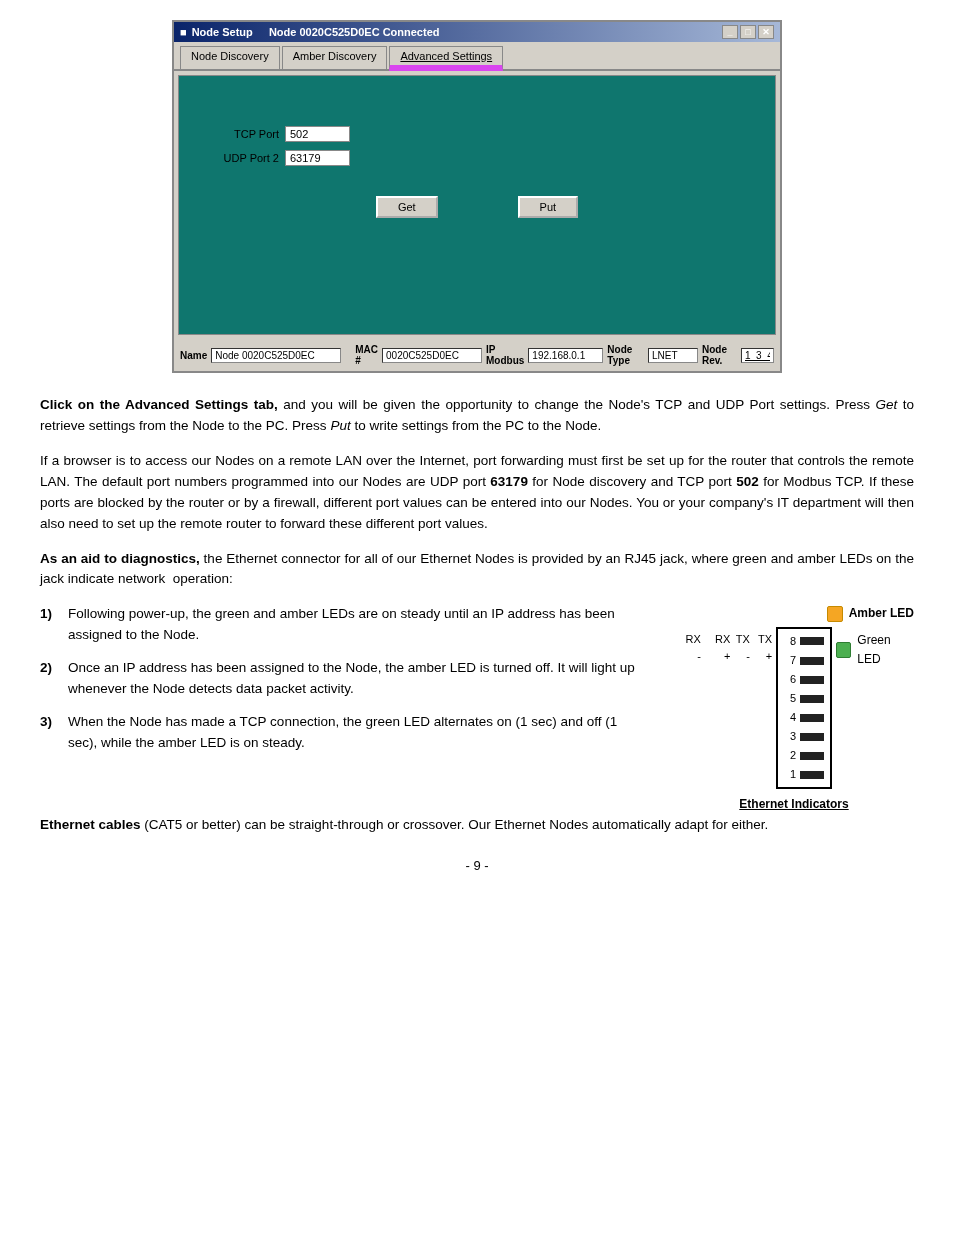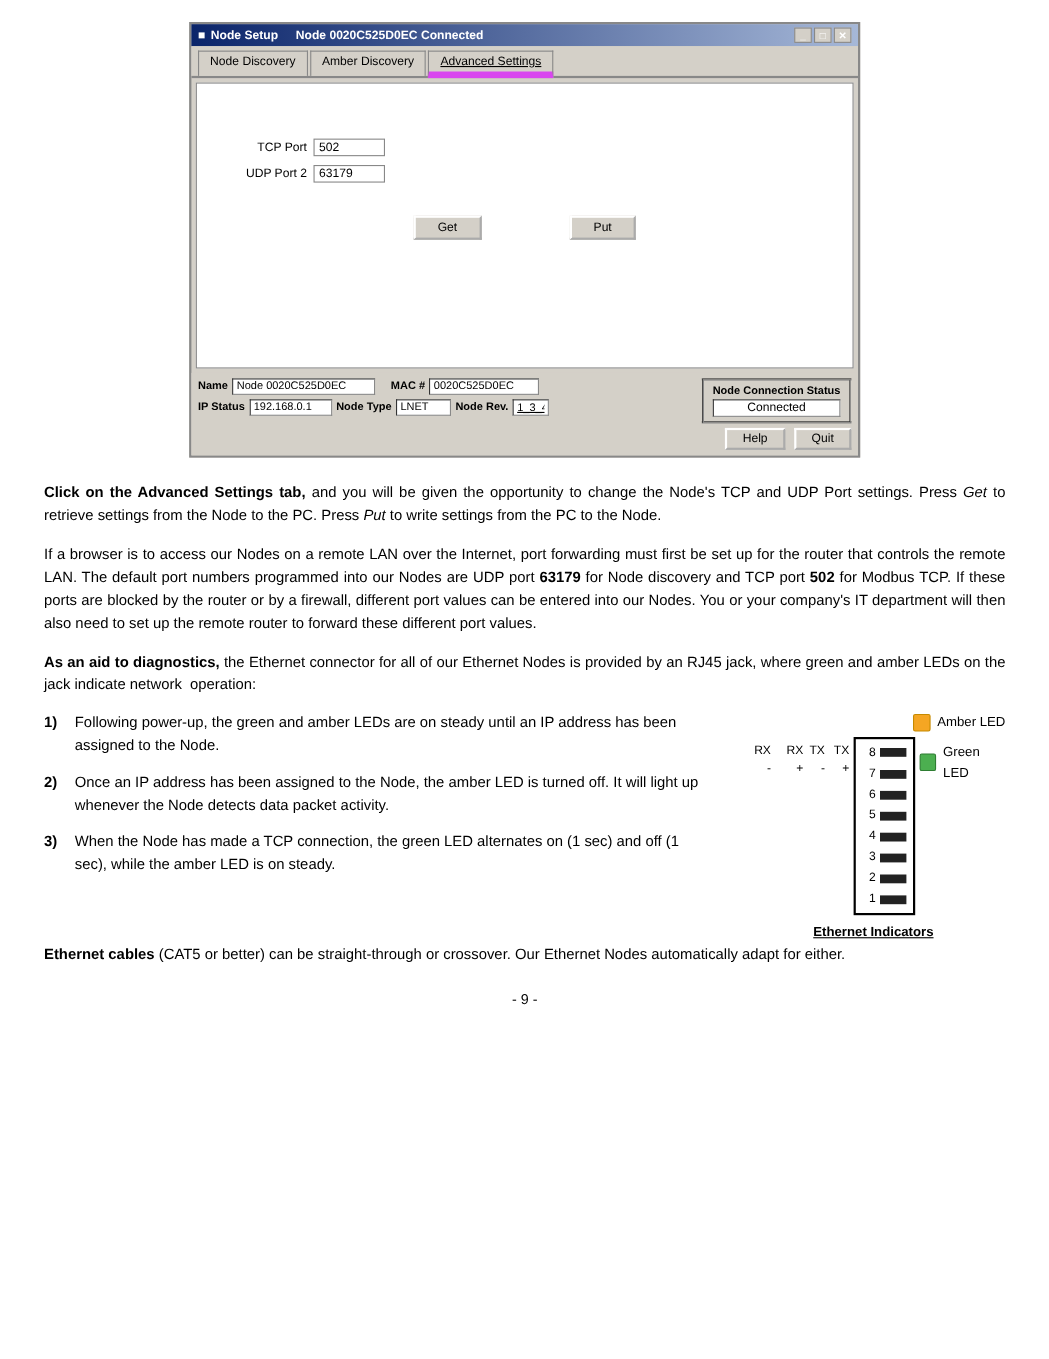--- a/index.html
+++ b/index.html
@@ -72,21 +72,21 @@
     .tab.active {
       background: #d4d0c8;
       border-bottom: 6px solid #d946ef;
       margin-bottom: -2px;
       z-index: 1;
     }
     .tab.underline {
       text-decoration: underline;
     }
     .window-body {
-      background: #ffffff;
+      background: #0f766e;
       border: 1px solid #888;
       margin: 4px;
       padding: 20px;
       min-height: 260px;
       position: relative;
     }
     .field-row {
       display: flex;
       align-items: center;
       margin-bottom: 8px;
@@ -282,44 +282,34 @@
       <input class="field-input" type="text" value="63179" style="">
     </div>
 
     <div class="btn-row">
       <button class="win-action-btn">Get</button>
       <button class="win-action-btn">Put</button>
     </div>
   </div>
 
   <div class="window-footer">
-    <div style="display:flex; flex-direction:column; gap:4px;">
+    <div style="display:flex; gap:4px;">
       <div style="display:flex; align-items:center; gap:4px;">
         <span class="footer-label">Name</span>
         <input class="footer-input" style="width: 130px;" type="text" value="Node 0020C525D0EC">
         <span class="footer-label" style="margin-left:10px;">MAC #</span>
         <input class="footer-input" style="width: 100px;" type="text" value="0020C525D0EC">
       </div>
       <div style="display:flex; align-items:center; gap:4px;">
-        <span class="footer-label">IP Status</span>
+        <span class="footer-label">IP Modbus</span>
         <input class="footer-input" style="width: 75px;" type="text" value="192.168.0.1">
         <span class="footer-label">Node Type</span>
         <input class="footer-input" style="width: 50px;" type="text" value="LNET">
         <span class="footer-label">Node Rev.</span>
         <input class="footer-input" style="width: 33px; text-decoration: underline;" type="text" value="1_3_4">
-      </div>
-    </div>
-    <div class="footer-right">
-      <div class="node-status-box">
-        <div class="node-status-title">Node Connection Status</div>
-        <div class="node-status-value">Connected</div>
-      </div>
-      <div class="footer-buttons">
-        <button class="footer-btn">Help</button>
-        <button class="footer-btn">Quit</button>
       </div>
     </div>
   </div>
 </div>
 
 <div class="content-body">
 
   <p>
     <strong>Click on the Advanced Settings tab,</strong><span> and you will be given the opportunity to change the Node's TCP and UDP Port settings. Press <em>Get</em> to retrieve settings from the Node to the PC. Press <em>Put</em> to write settings from the PC to the Node.</span>
   </p>
@@ -346,21 +336,21 @@
         <li>
           <span class="num">3)</span>
           <span>When the Node has made a TCP connection, the green LED alternates on (1 sec) and off (1 sec), while the amber LED is on steady.</span>
         </li>
       </ol>
     </div>
 
     <div class="diagram-col">
       <div style="position:relative; display:inline-block;">
         
-        <div style="display:flex; align-items:center; justify-content:flex-end; gap:6px; margin-bottom:4px;">
+        <div style="display:flex; align-items:center; justify-content:flex-end; gap:6px; margin-bottom:4px;font-weight:bold;">
           <div class="eth-led-amber"></div>
           <span style="font-size:12px;">Amber LED</span>
         </div>
 
         
         <div style="display:flex; align-items:stretch; gap:0;">
 
           <div style="display:flex; flex-direction:row; justify-content:space-between; font-size:11px; text-align:right; margin-right:4px; padding:4px 0;">
             <span>&nbsp;</span>
             <span>&nbsp;</span>

